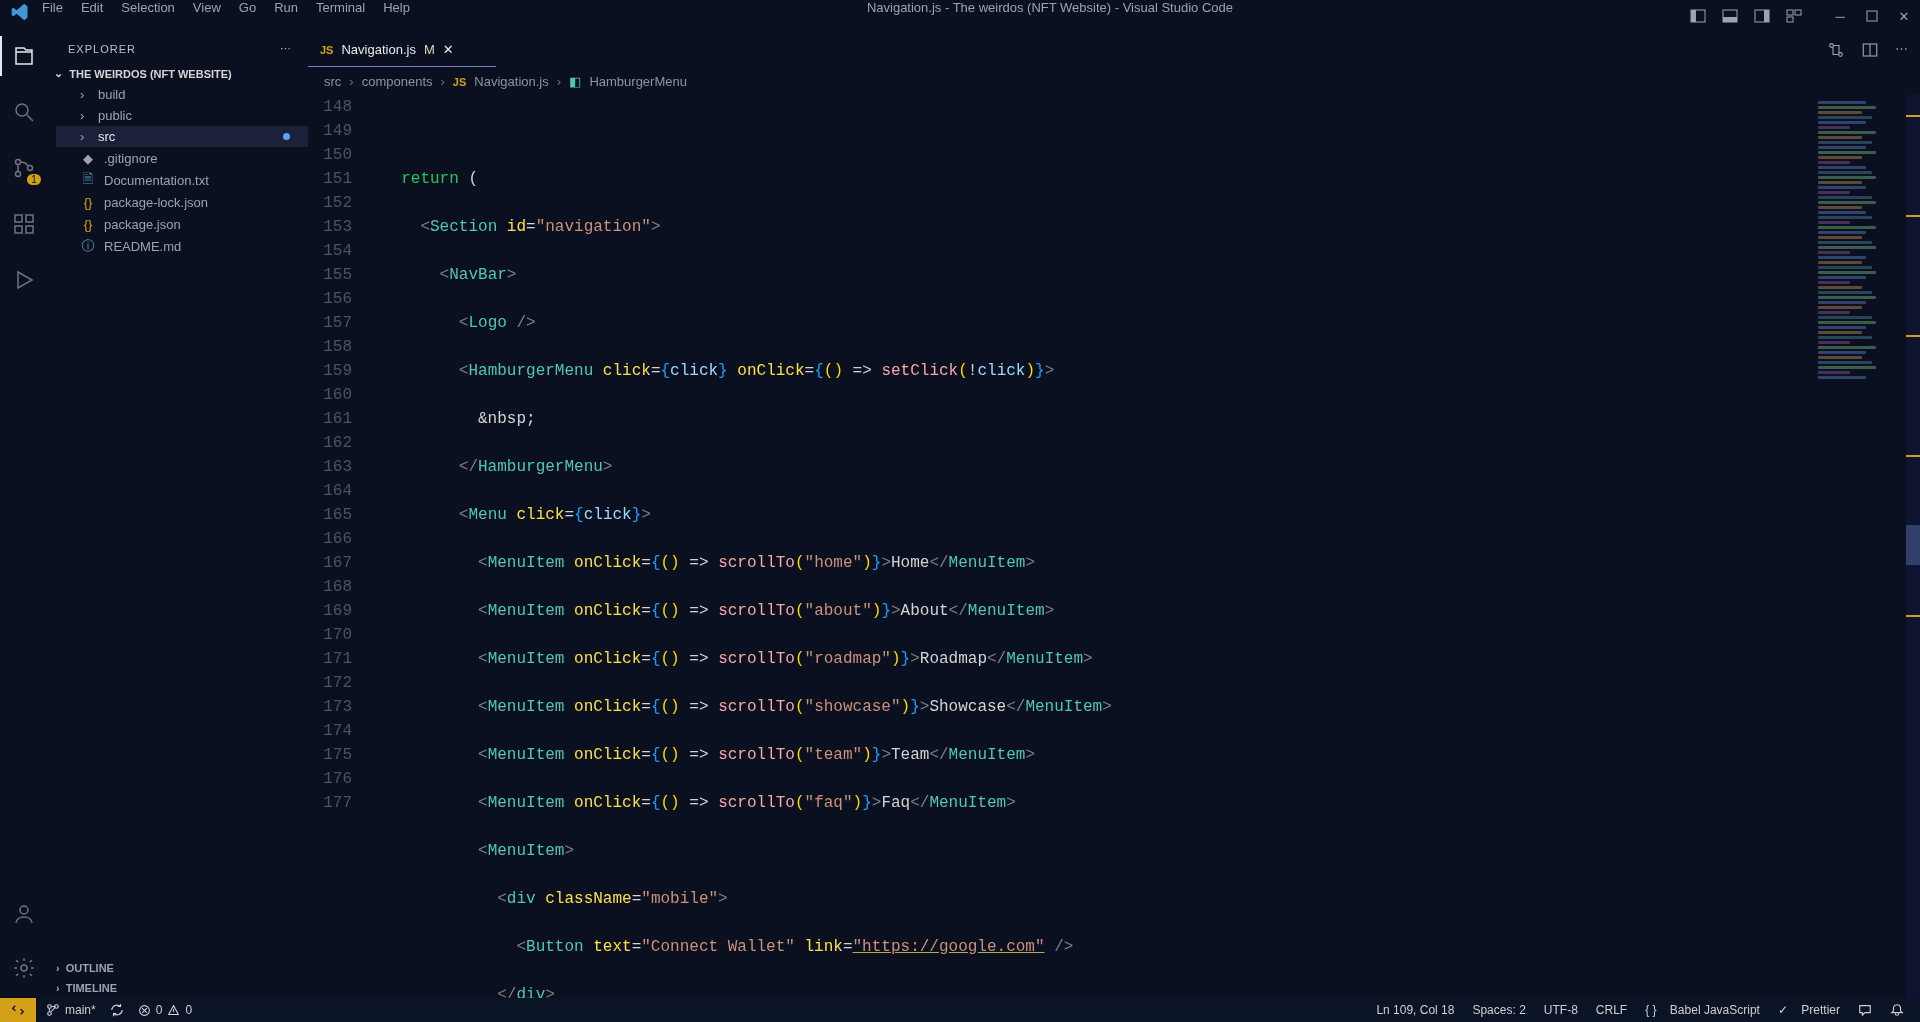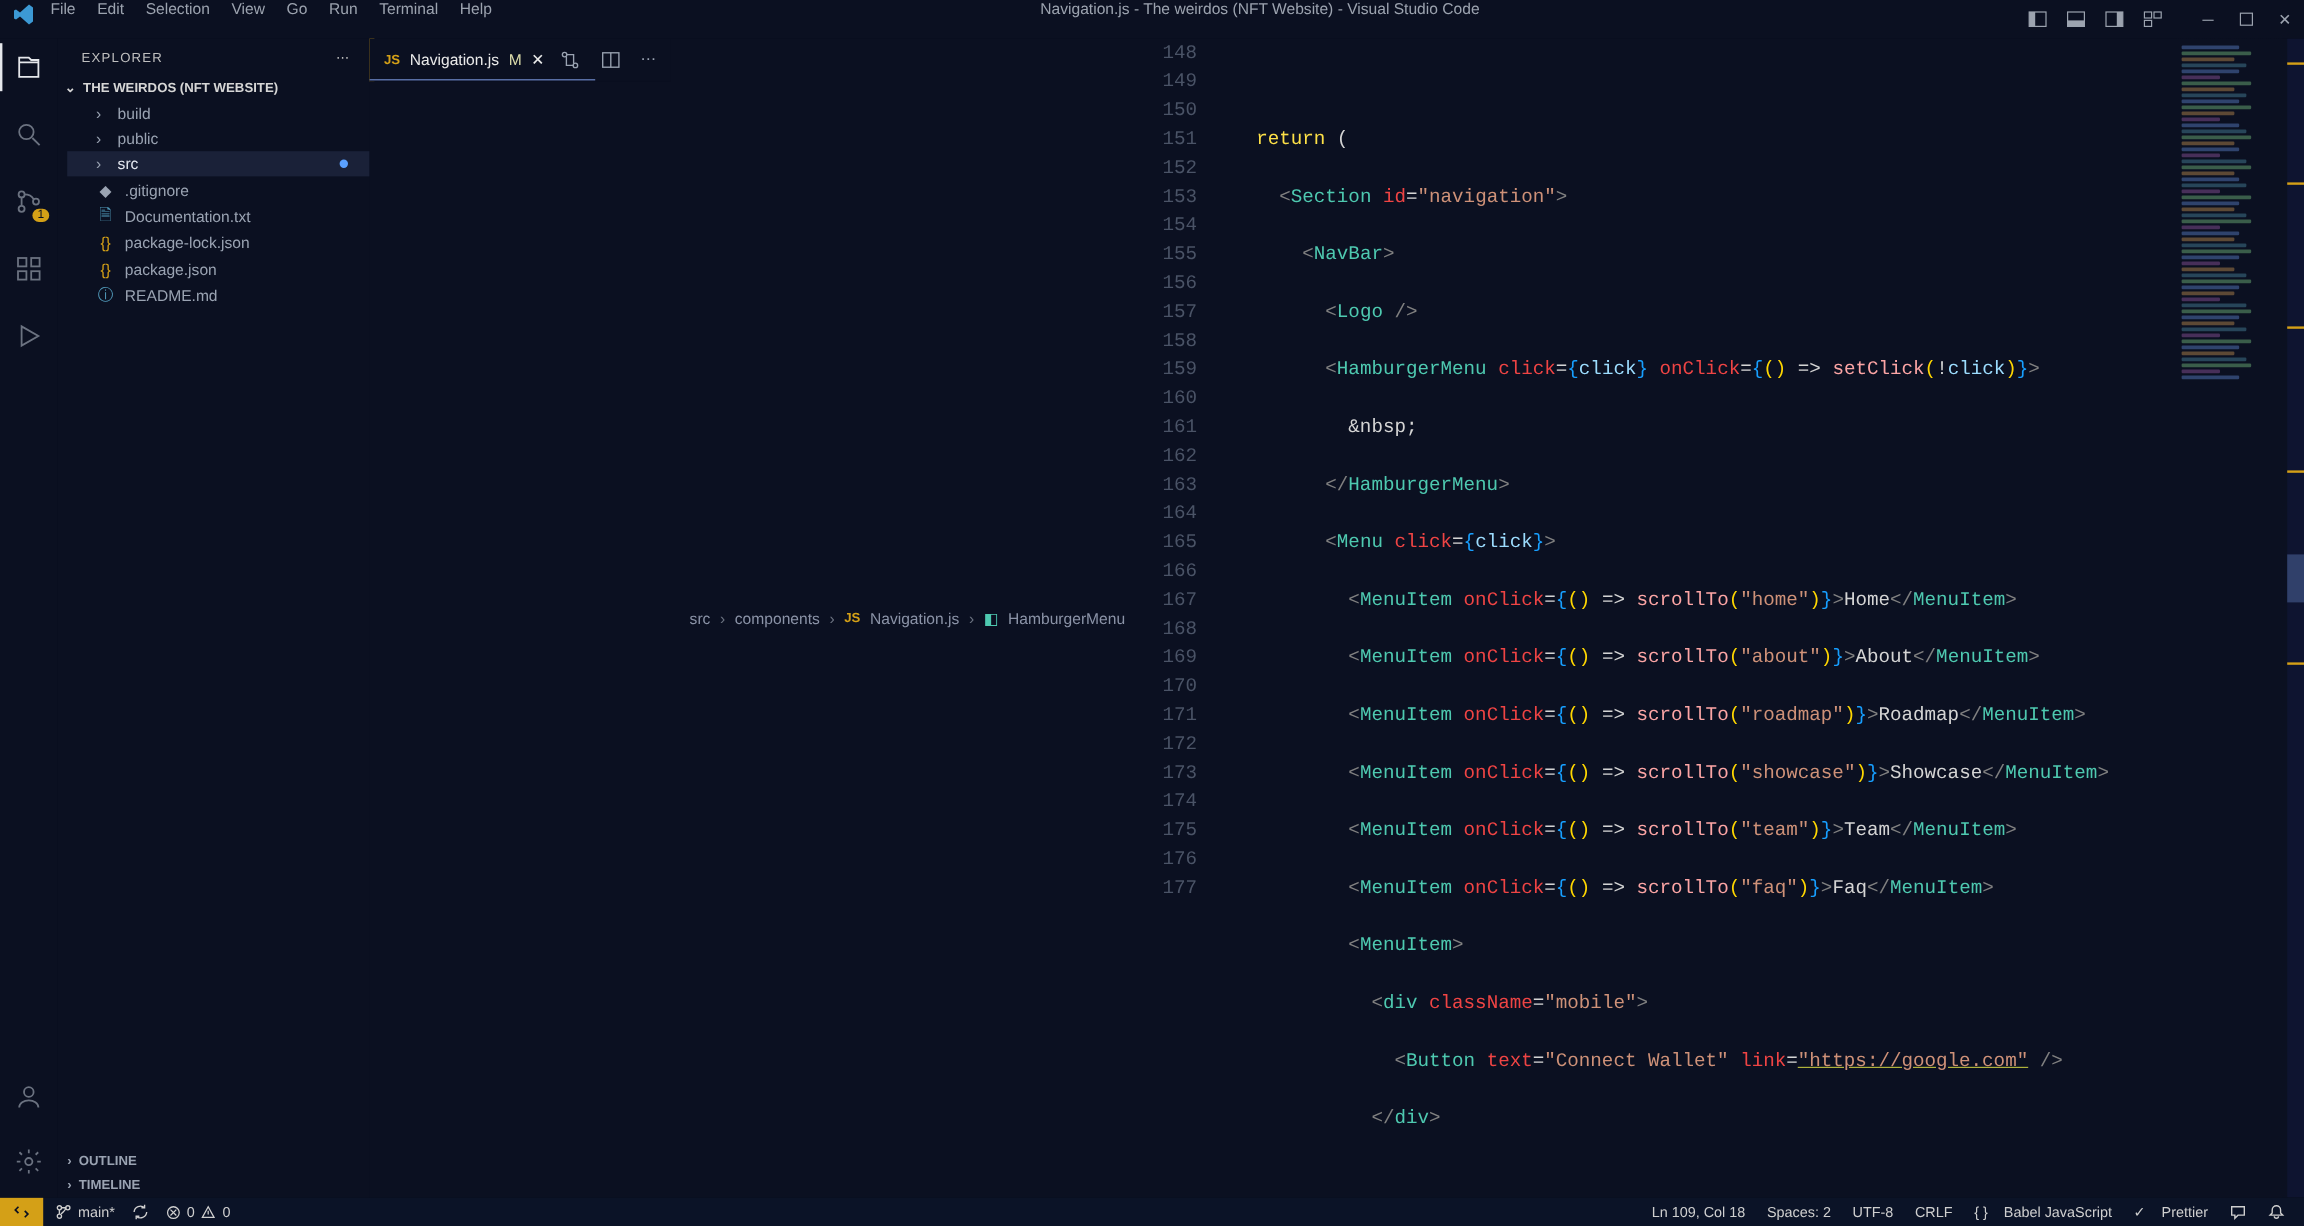--- a/index.html
+++ b/index.html
@@ -101,21 +101,21 @@
 
 .outline-timeline {
   margin-top:auto;
 }
 .ot-item {
   display:flex; align-items:center; gap:6px; padding:4px 8px;
   color:#9aa3b2; font-weight:600; font-size:11px;
 }
 
 
-.editor-area { flex:1; display:flex; background:#0b1021; position:relative; }
+.editor-area { flex:1; display:flex; flex-direction:column; background:#0b1021; position:relative; }
 .editor-notch {
   position:absolute; left:0; top:0; width:4px; height:36px; background:#d4a017;
 }
 .tabbar {
   height:36px; display:flex; align-items:center; background:#0b1021;
   border-bottom:1px solid #0b1021;
 }
 .tab {
   display:flex; align-items:center; gap:8px; padding:0 12px; height:100%;
   color:#519aba;
@@ -144,23 +144,23 @@
   width:54px; text-align:right; padding-right:10px; color:#4a5366; user-select:none;
   position:relative;
 }
 .gutter .ln { height:24px; position:relative; }
 
 .code {
   flex:1; color:#d4d4d4; white-space:pre; padding-left:20px;
 }
 .code .line { height:24px; }
 
-.tok-kw { color:#fde047; }
+.tok-kw { color:#22c55e; }
 .tok-comp { color:#4ec9b0; }
-.tok-attr { color:#ef4444; }
+.tok-attr { color:#fde047; }
 .tok-brace { color:#ffd700; }
 .tok-brace3 { color:#179fff; }
 .tok-str { color:#ce9178; }
 .tok-fn { color:#fca5a5; }
 .tok-punc { color:#d4d4d4; }
 .tok-var { color:#9cdcfe; }
 .tok-txt { color:#d4d4d4;margin-top:40px; }
 .tok-op { color:#d4d4d4; }
 .tok-angle { color:#808080; }
 .tok-link { color:#ce9178; text-decoration: underline; text-decoration-color:#aeb13b; }

